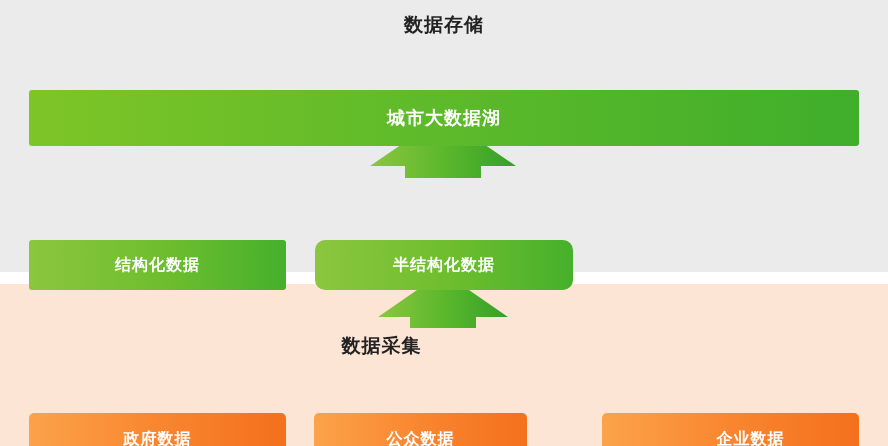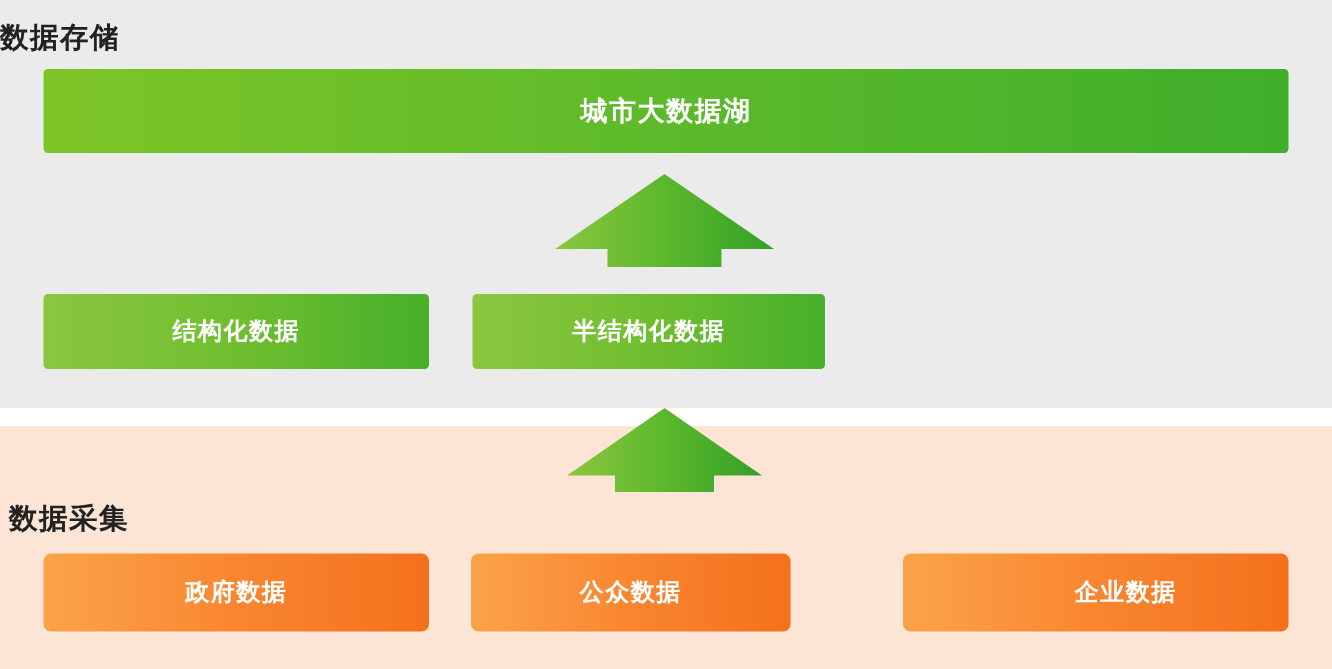--- a/index.html
+++ b/index.html
@@ -41,48 +41,49 @@
     left: 0;
     top: 284px;
     width: 888px;
     height: 162px;
     background: #fce5d4;
   }
 
   
   .section-title {
     position: absolute;
-    text-align: left;
+    text-align: center;
     font-size: 19px;
     font-weight: bold;
     color: #222222;
     letter-spacing: 1px;
     white-space: nowrap;
   }
   #title-storage {
     left: 0;
     top: 12px;
     width: 888px;
   }
   #title-collect {
-    left: 6px;
+    left: 16px;
     top: 333px;
     width: 731px;
   }
 
   
   .bar {
     position: absolute;
     display: flex;
     align-items: center;
     justify-content: center;
     color: #ffffff;
     font-weight: bold;
     box-sizing: border-box;
     white-space: nowrap;
+    margin-top: 44px;
   }
 
   #bar-lake {
     left: 29px;
     top: 46px;
     width: 830px;
     height: 56px;
     font-size: 18px;
     letter-spacing: 1px;
     background: linear-gradient(to right, #7ec527 0%, #60bb2a 45%, #3fae2b 100%);
@@ -91,21 +92,21 @@
 
   .bar-green-mid {
     top: 196px;
     height: 50px;
     font-size: 16px;
     letter-spacing: 1px;
     background: linear-gradient(to right, #8cc63e 0%, #6cbd2e 55%, #46b02b 100%);
     border-radius: 3px;
   }
   #bar-structured { left: 29px;  width: 257px; text-align: right; }
-  #bar-semi       { left: 315px; width: 235px; }
+  #bar-semi       { left: 315px; width: 258px; border-radius: 10px; }
   #bar-unstructured { left: 602px; width: 257px; }
 
   .bar-orange {
     top: 369px;
     height: 52px;
     font-size: 16px;
     letter-spacing: 1px;
     background: linear-gradient(to right, #fba34a 0%, #f9862f 50%, #f4701d 100%);
     border-radius: 5px;
     text-align: center;

